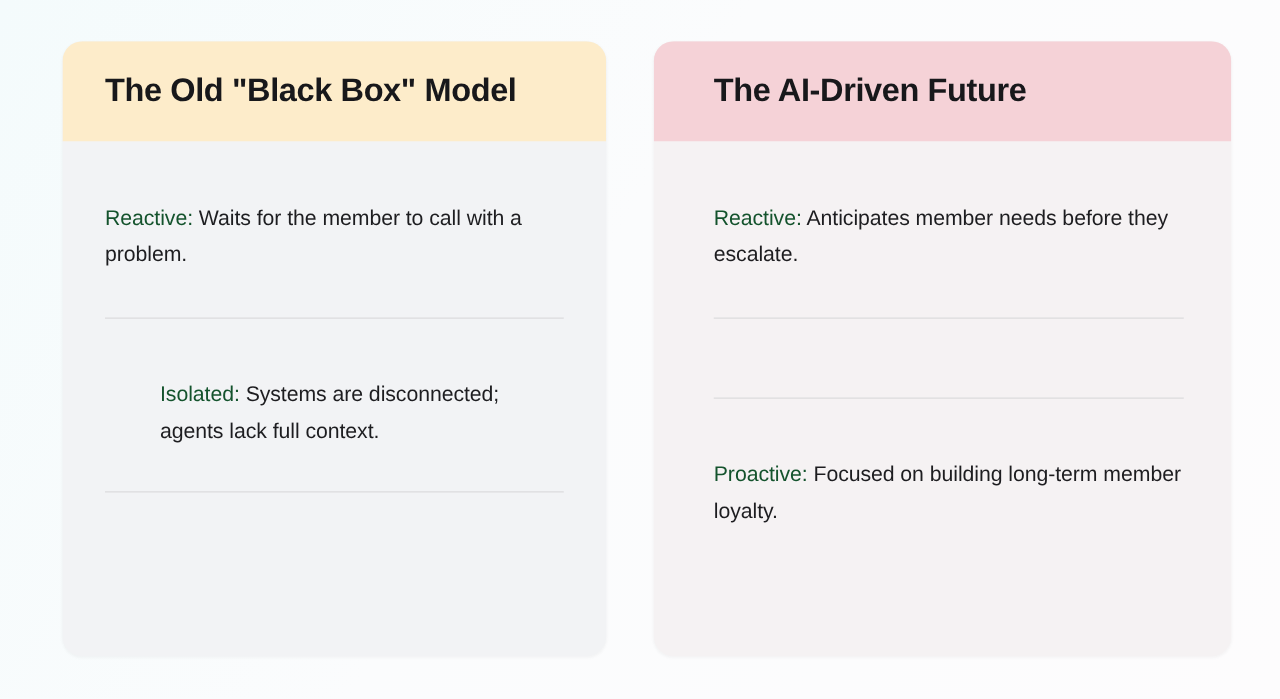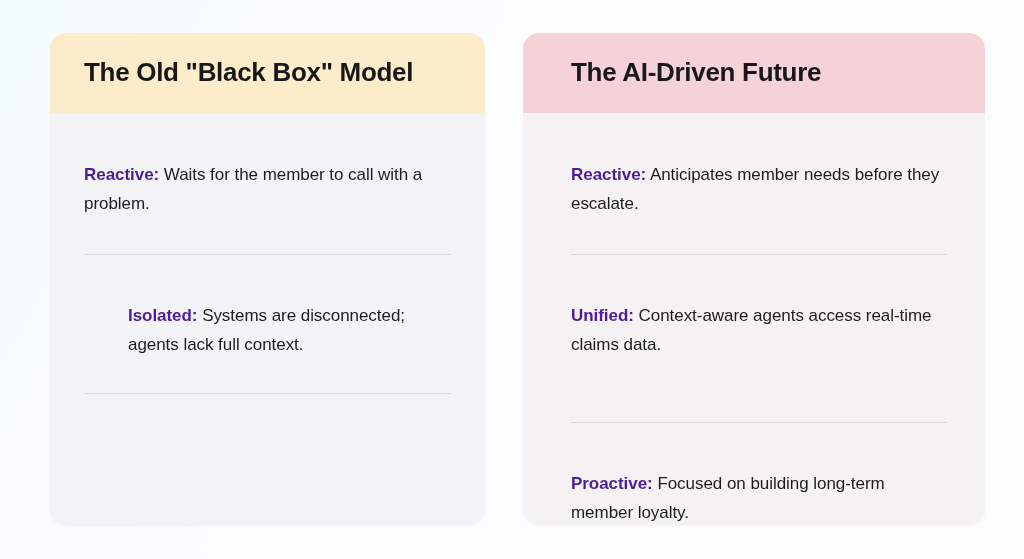--- a/index.html
+++ b/index.html
@@ -67,22 +67,22 @@
     padding-left: 48px;
     padding-right: 38px;
   }
   .item {
     font-size: 17px;
     line-height: 29px;
     color: #1d1d20;
     letter-spacing: -0.05px;
   }
   .item .term {
-    font-weight: bold;
-    color: #4c1d95;
+    font-weight: normal;
+    color: #14532d;
   }
   .divider {
     height: 1px;
     background: #dbdbdd;
     border: 0;
     margin: 0;
   }
   .card-left .item-0 { padding-bottom: 3px; }
   .card-left .sep-0 { margin-top: 33px; }
   .card-left .item-1 { padding-top: 29px; margin-left: 44px; }
@@ -112,19 +112,18 @@
     </div>
   </section>
 
   <section class="card card-right">
     <div class="card-header">
       <h2 class="card-title">The AI-Driven Future</h2>
     </div>
     <div class="card-body">
       <p class="item item-0"><span class="term">Reactive:</span><span class="desc"> Anticipates member needs before they escalate.</span></p>
       <hr class="divider sep-0">
-      <p class="item item-1"><span class="term">Unified:</span><span class="desc"> Context-aware agents access real-time claims data.</span></p>
       <hr class="divider sep-1">
       <p class="item item-2"><span class="term">Proactive:</span><span class="desc"> Focused on building long-term member loyalty.</span></p>
     </div>
   </section>
 
 </div>
 
 </body></html>

